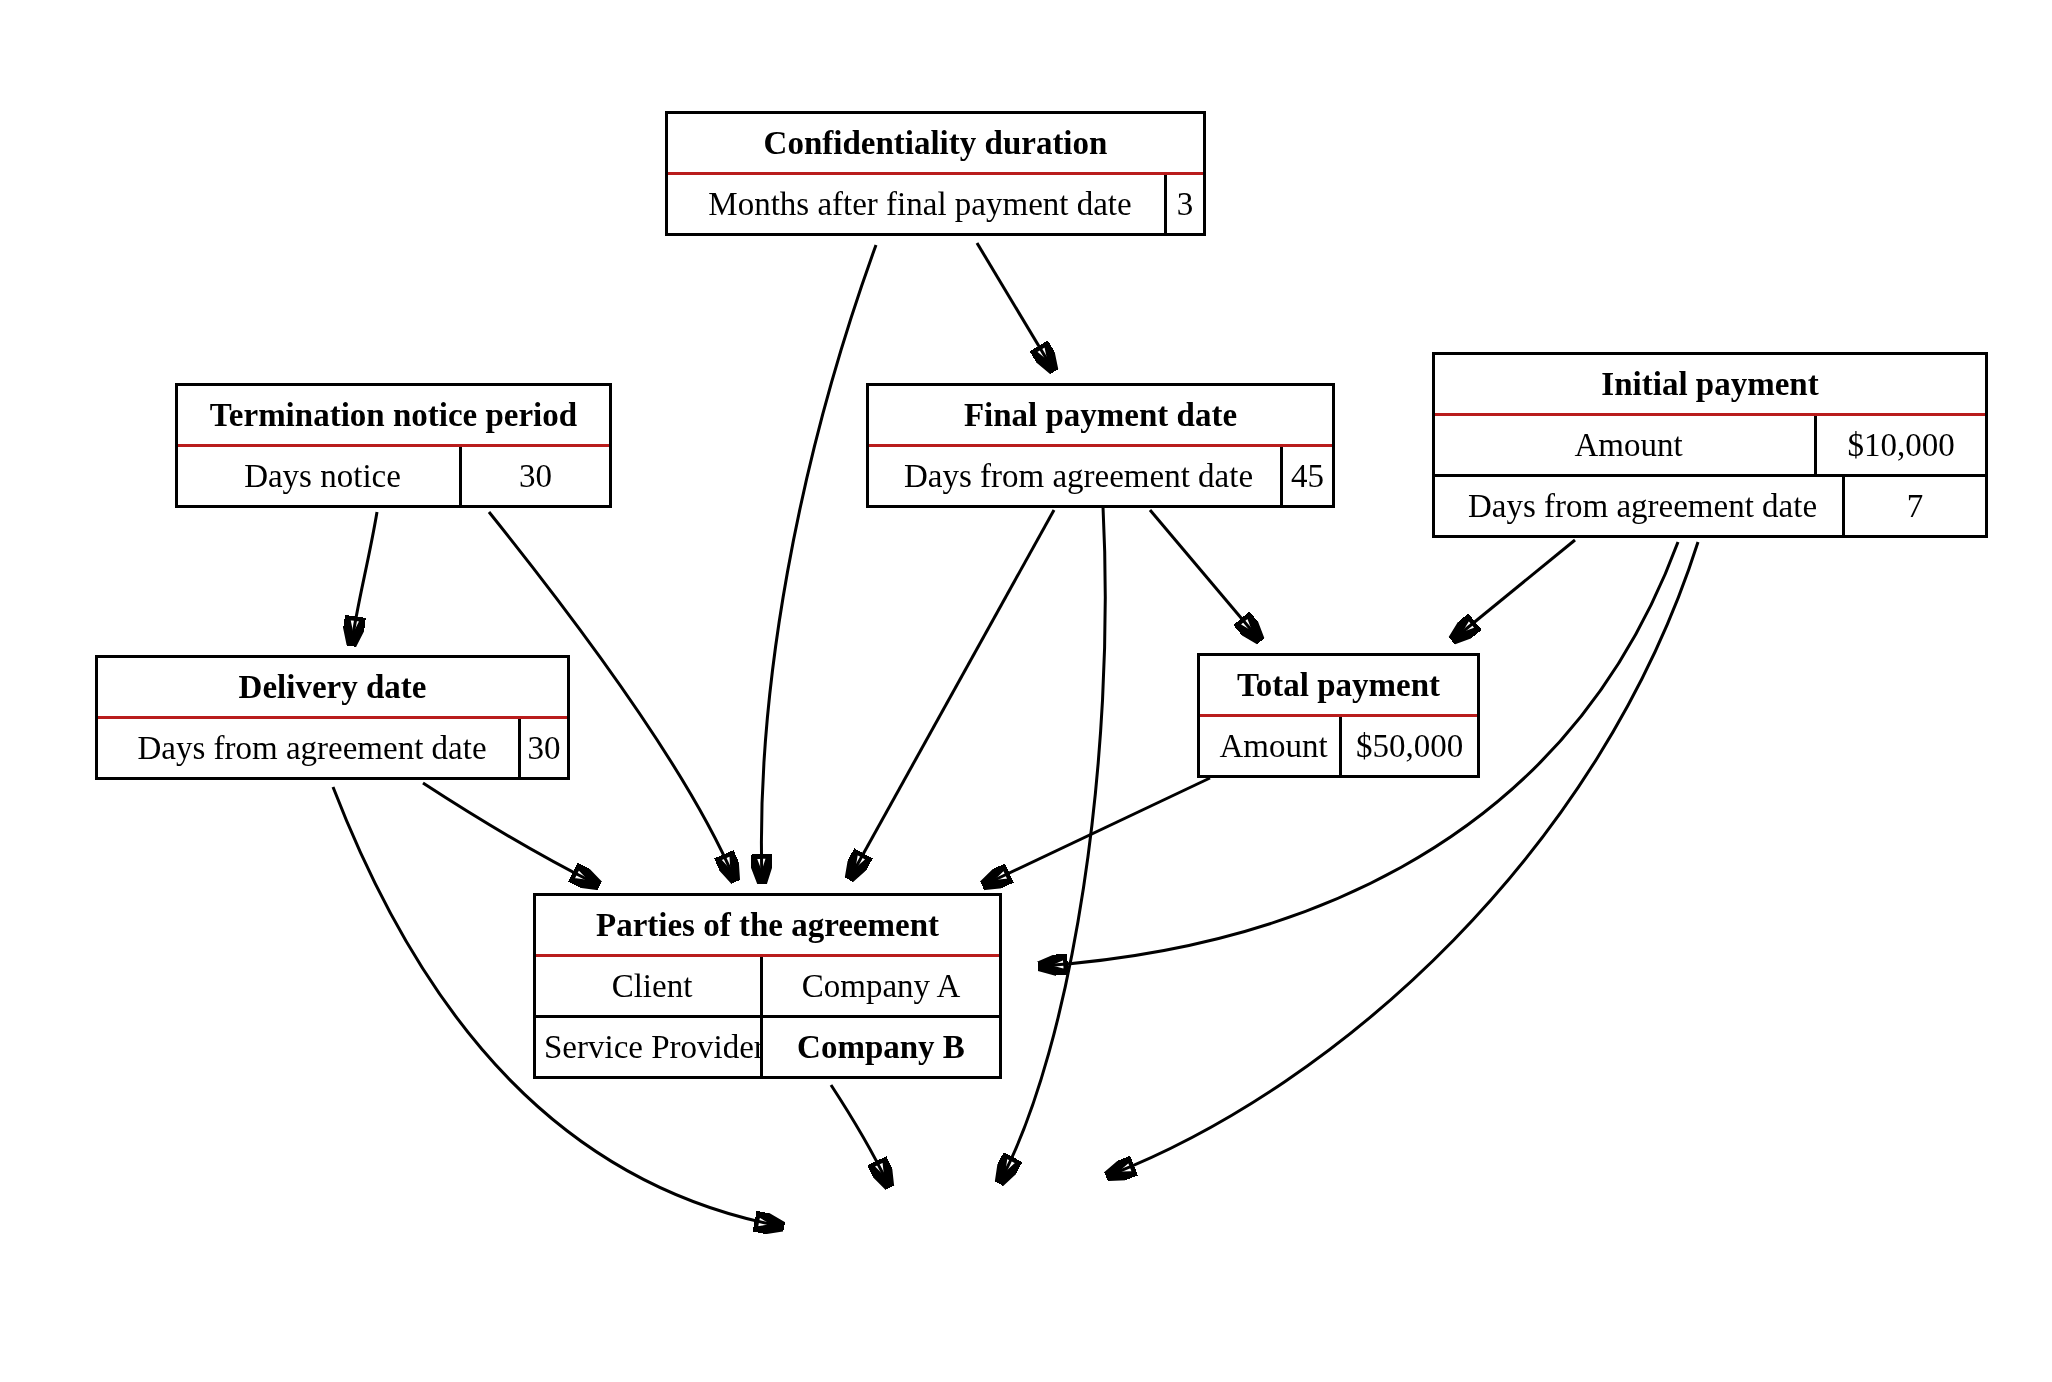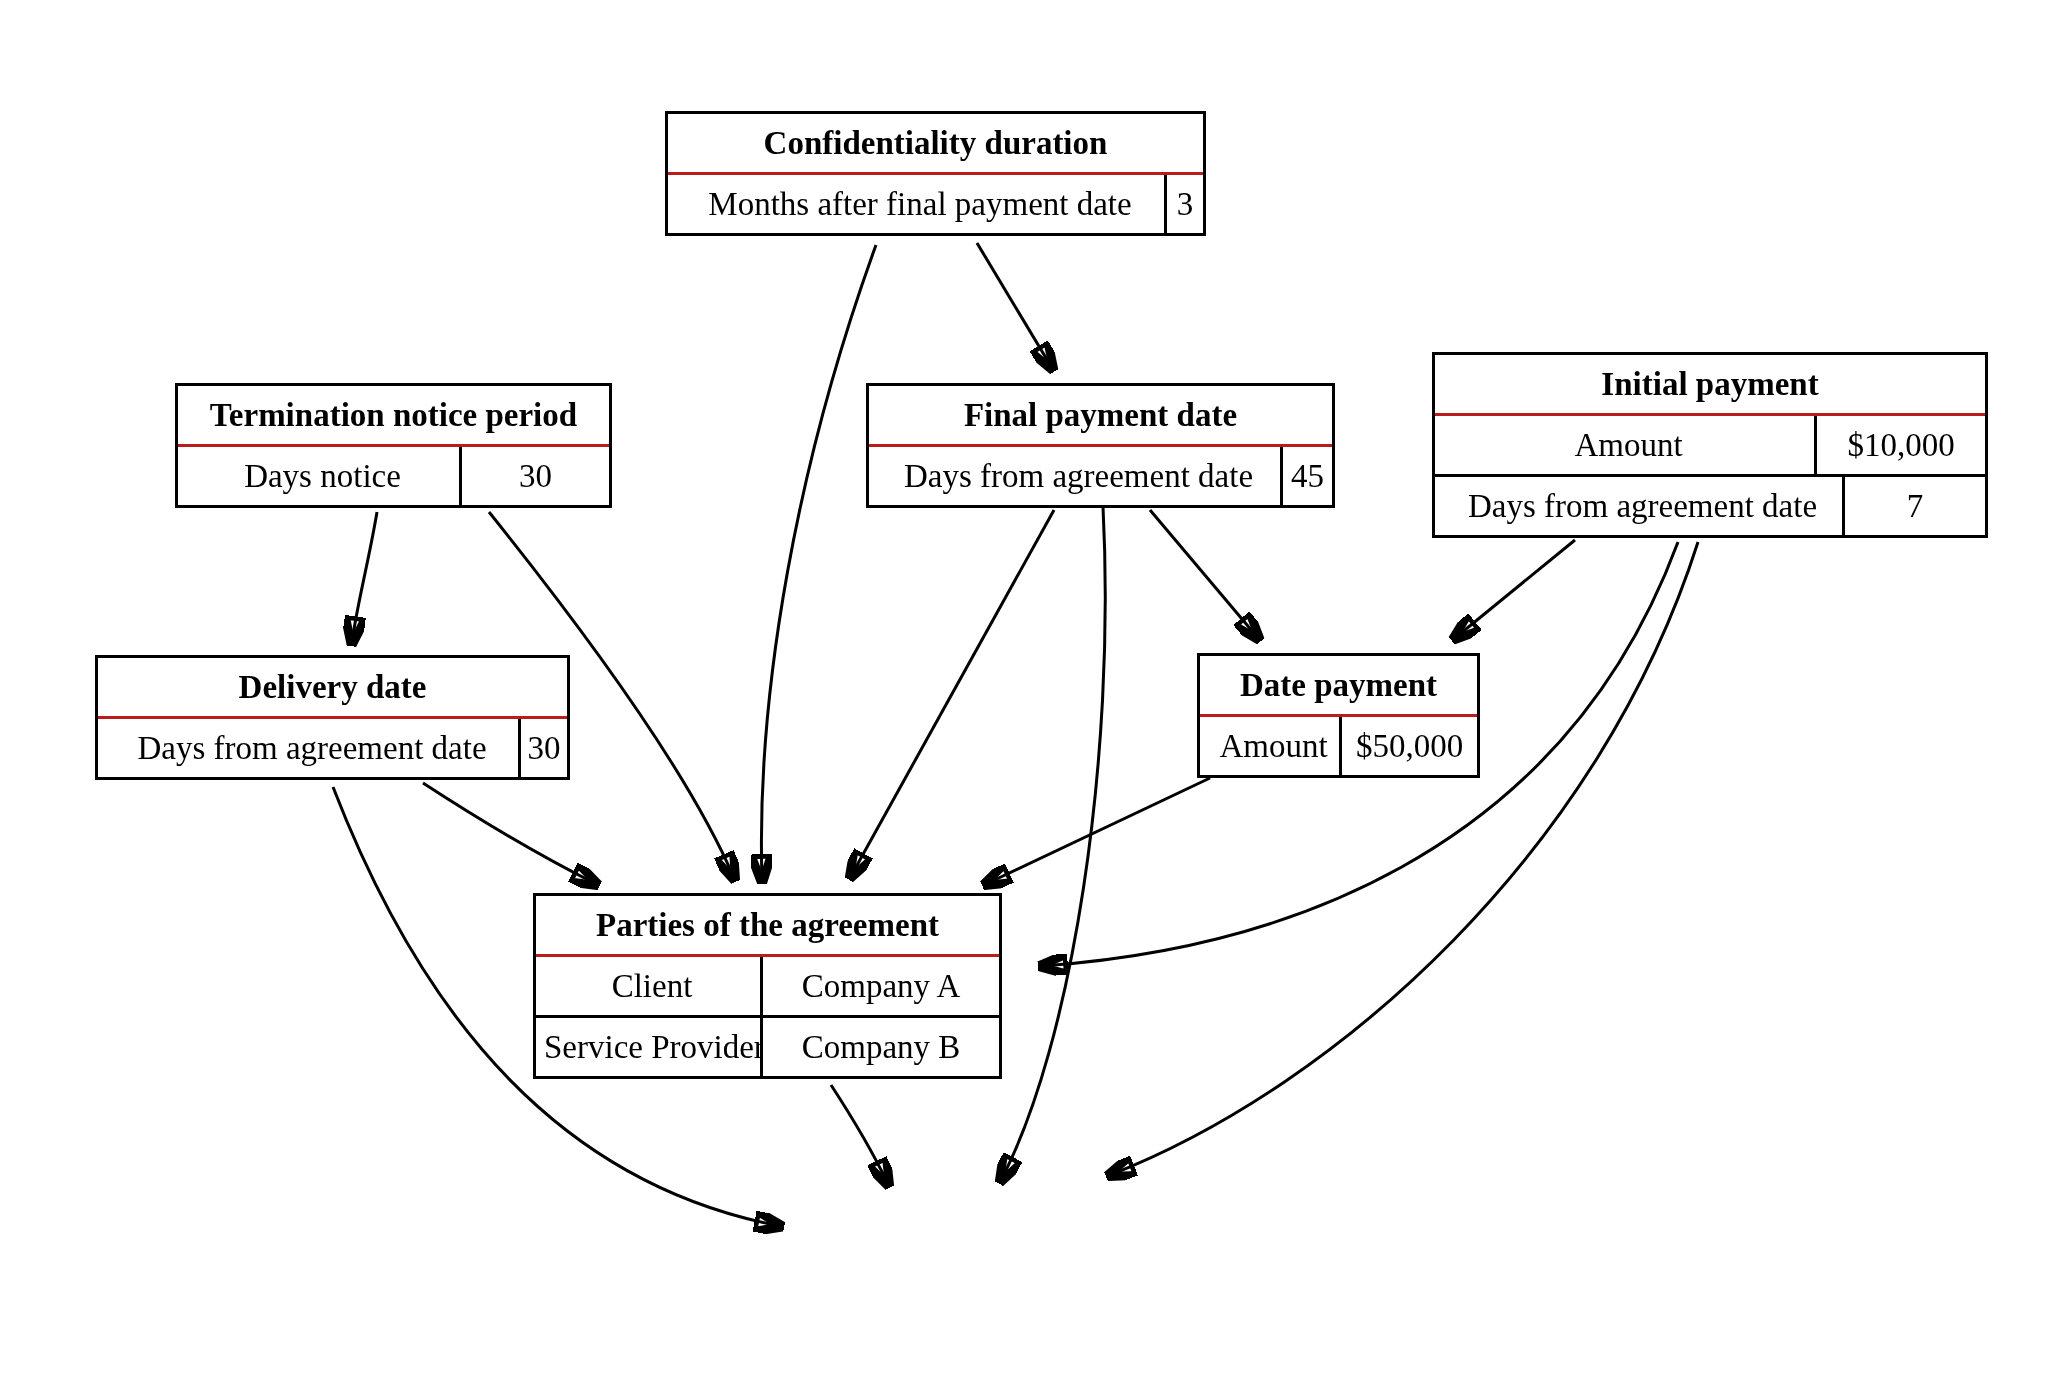--- a/index.html
+++ b/index.html
@@ -108,33 +108,33 @@
 
   <div class="node" style="left:95px;top:655px;width:475px;">
     <div class="hdr">Delivery date</div>
     <div class="row">
       <div class="lbl">Days from agreement date</div>
       <div class="val" style="width:46px;">30</div>
     </div>
   </div>
 
   <div class="node" style="left:1197px;top:653px;width:283px;">
-    <div class="hdr">Date payment</div>
+    <div class="hdr">Total payment</div>
     <div class="row">
       <div class="lbl">Amount</div>
       <div class="val" style="width:135px;">$50,000</div>
     </div>
   </div>
 
   <div class="node" style="left:533px;top:893px;width:469px;">
     <div class="hdr">Parties of the agreement</div>
     <div class="row">
       <div class="lbl">Client</div>
       <div class="val" style="width:236px;">Company A</div>
     </div>
     <div class="row">
       <div class="lbl">Service Provider</div>
-      <div class="val" style="width:236px;">Company B</div>
+      <div class="val" style="width:236px;font-weight:bold;">Company B</div>
     </div>
   </div>
 
 
 </div>
 
 </body></html>

